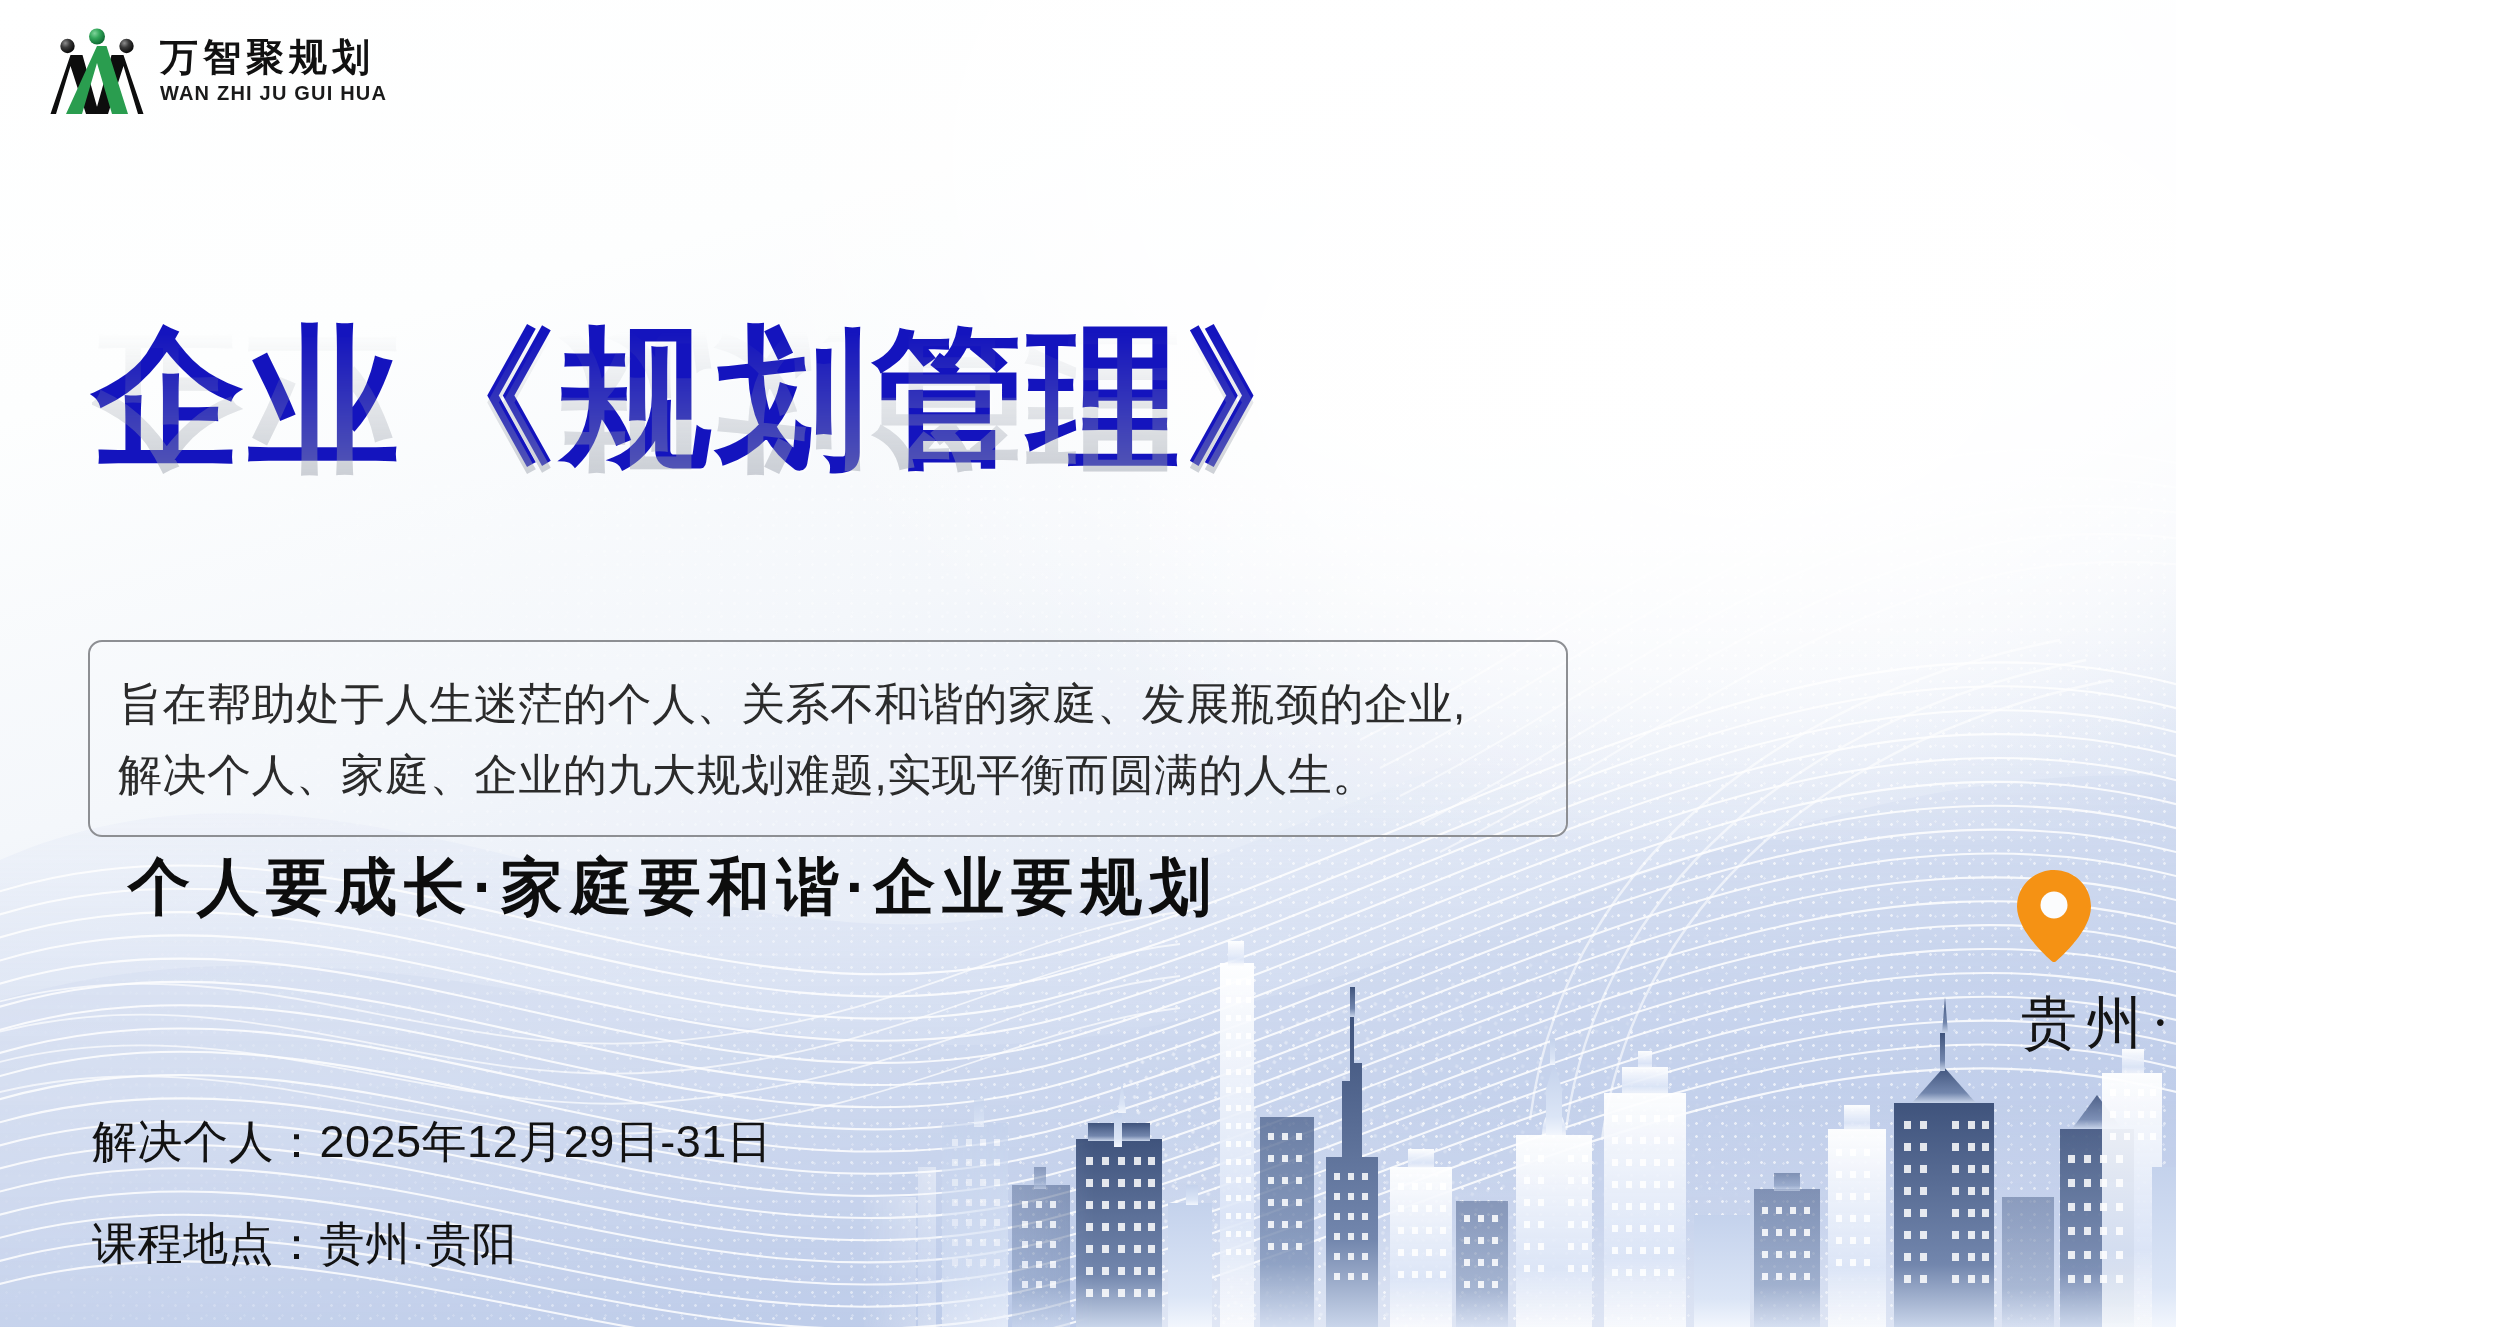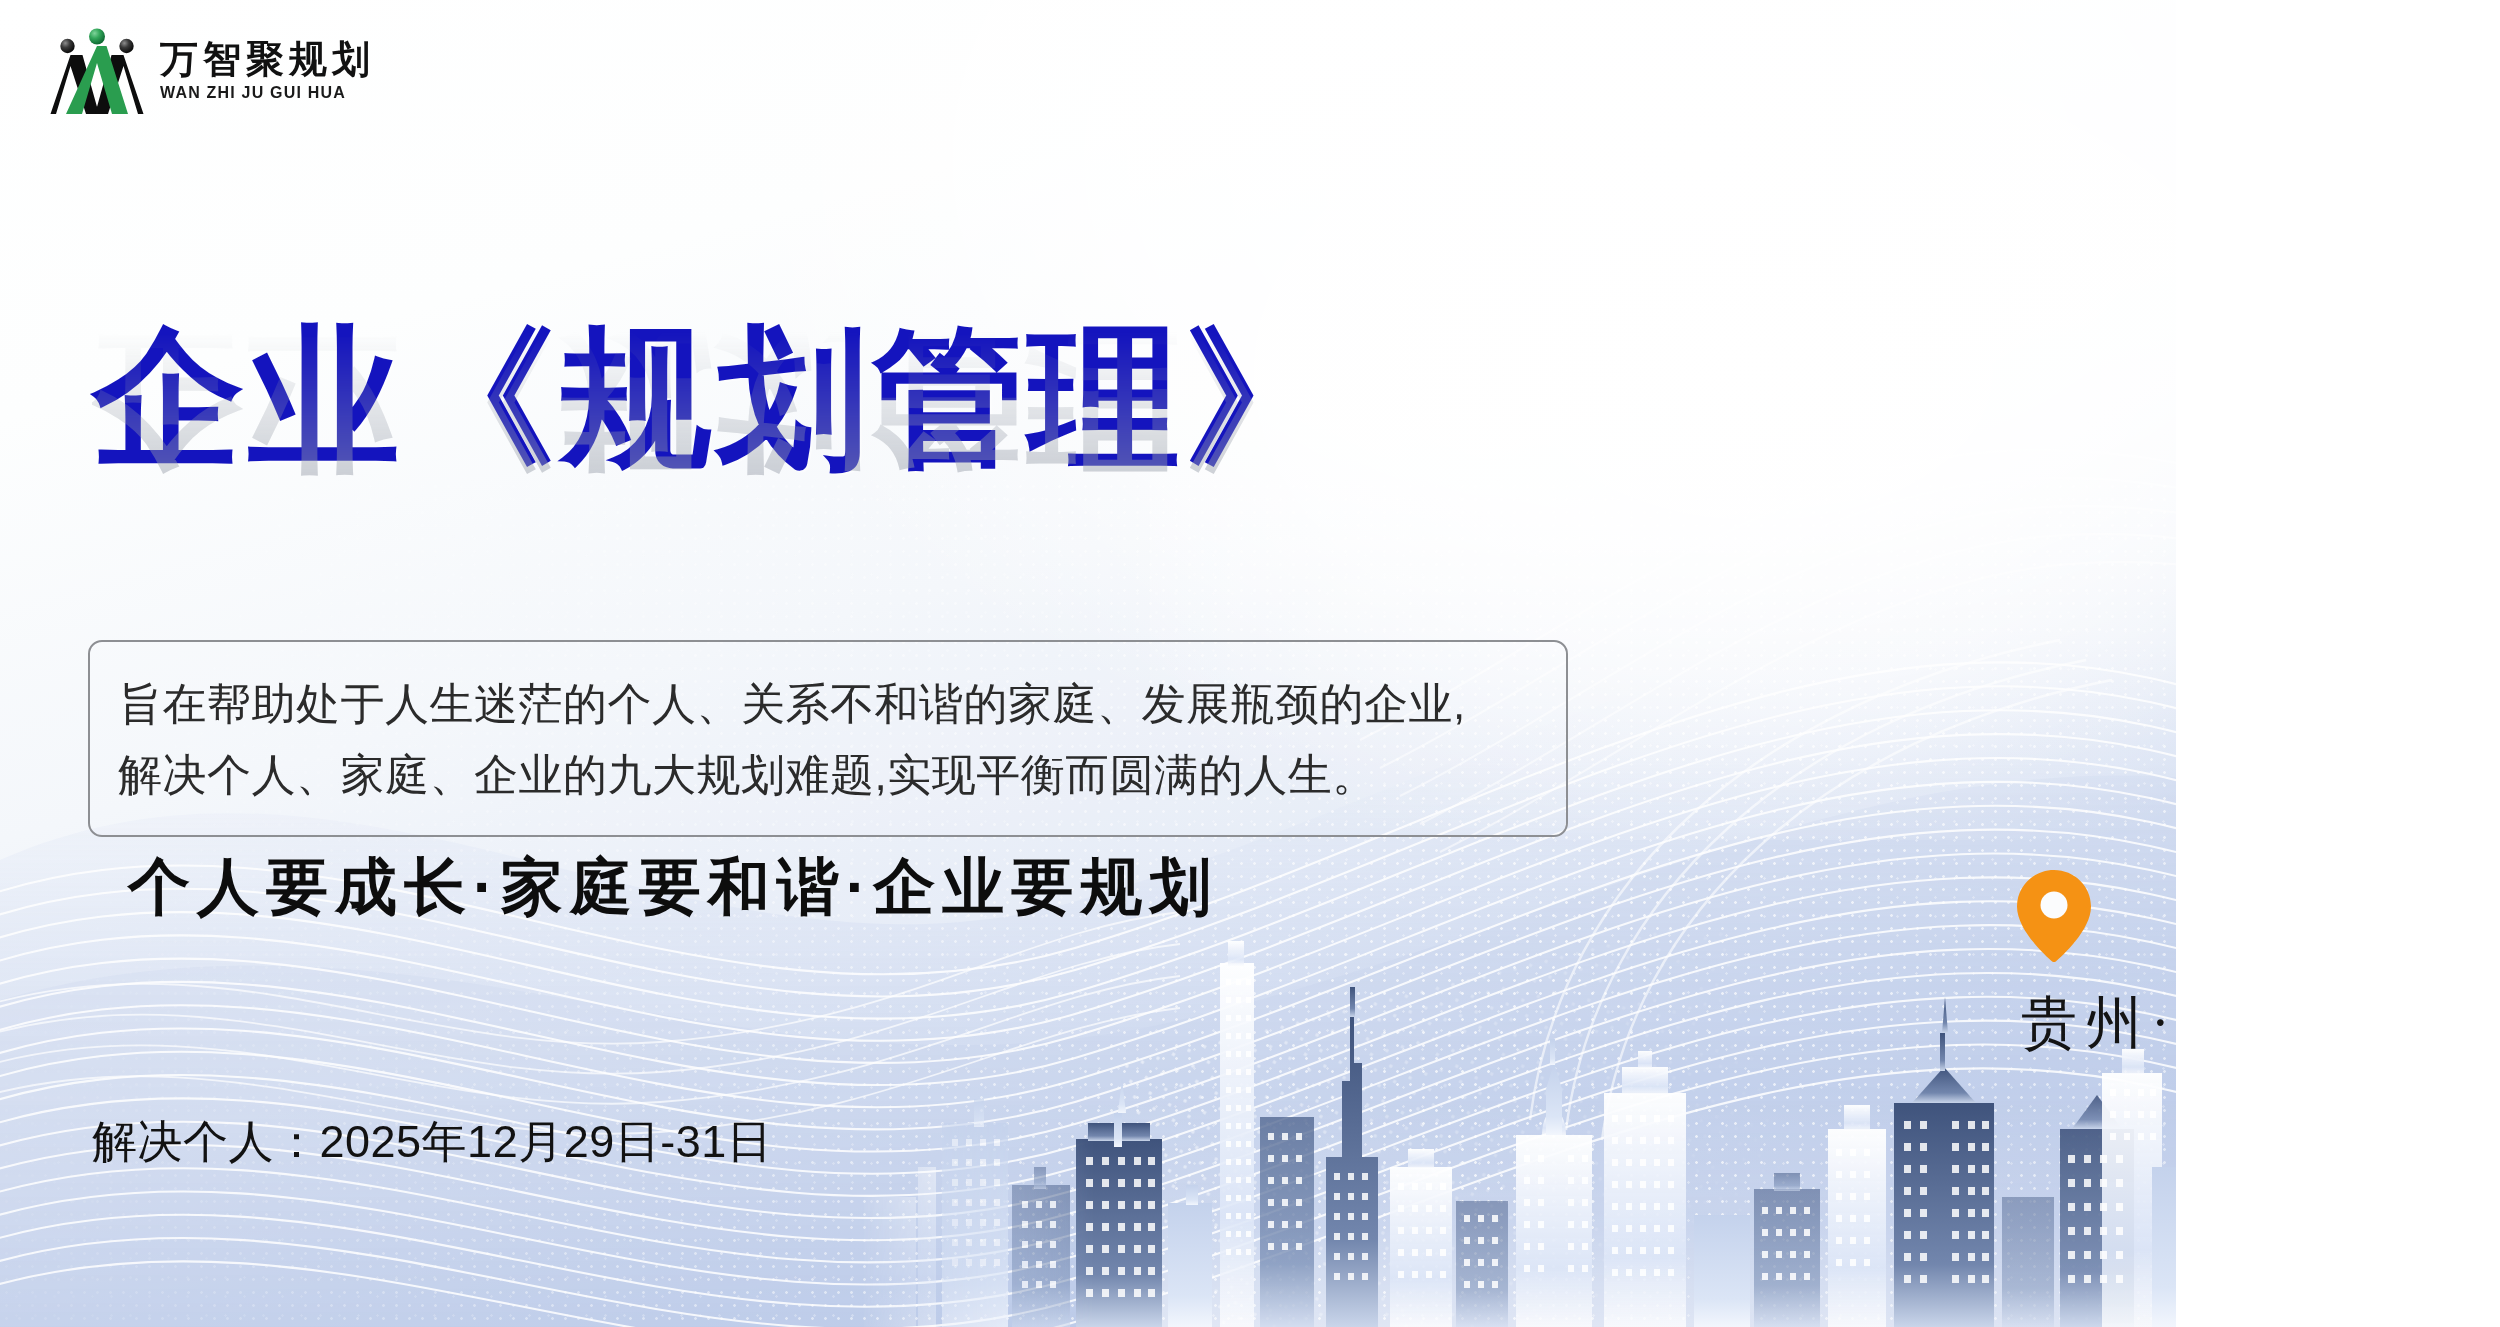--- a/index.html
+++ b/index.html
@@ -68,21 +68,21 @@
   }
   #logo-mark { width:98px; height:92px; display:block; flex:0 0 auto; }
   #logo-words { display:flex; flex-direction:column; line-height:1; padding-top:4px; }
   #logo-cn {
     font-family:"Liberation Serif","DejaVu Serif",serif;
     font-size:38px; font-weight:700; color:#111; letter-spacing:5px;
     white-space:nowrap;
   }
   #logo-en {
     font-family:"Liberation Sans",sans-serif;
-    font-size:16px; font-weight:700; color:#1a1a1a; letter-spacing:1.2px;
+    font-size:20px; font-weight:700; color:#1a1a1a; letter-spacing:1.2px;
     margin-top:7px; white-space:nowrap;
   }
 
   
   #title-wrap { position:absolute; left:92px; top:318px; width:1560px; }
   #main-title {
     font-family:"Liberation Sans","DejaVu Sans",sans-serif;
     font-size:152px; font-weight:700; color:#1414be;
     letter-spacing:4px; line-height:1.04; white-space:nowrap;
     text-shadow:2px 2px 0 rgba(255,255,255,0.45);
@@ -752,20 +752,21 @@
 
   <div id="desc-box">
     <div class="desc-line">旨在帮助处于人生迷茫的个人、关系不和谐的家庭、发展瓶颈的企业,</div>
     <div class="desc-line">解决个人、家庭、企业的九大规划难题,实现平衡而圆满的人生。</div>
   </div>
 
   <div id="slogan">个人要成长·家庭要和谐·企业要规划</div>
 
   <div id="course-info">
     <div class="course-line">解决个人：2025年12月29日-31日</div>
+    <div class="course-line">课程地点：贵州·贵阳</div>
   </div>
 
   <div id="location-block">
     <svg id="pin-icon" viewBox="0 0 84 96" aria-hidden="true">
       <path d="M42,2 C21.6,2 5,18.3 5,38.4 C5,62 34,88 40.2,93.4 C41.2,94.3 42.8,94.3 43.8,93.4 C50,88 79,62 79,38.4 C79,18.3 62.4,2 42,2 Z" fill="#f59214"></path>
       <circle cx="42" cy="37" r="13.5" fill="#fbfcfd"></circle>
     </svg>
     <div id="location-label">贵州·贵阳</div>
   </div>
 

